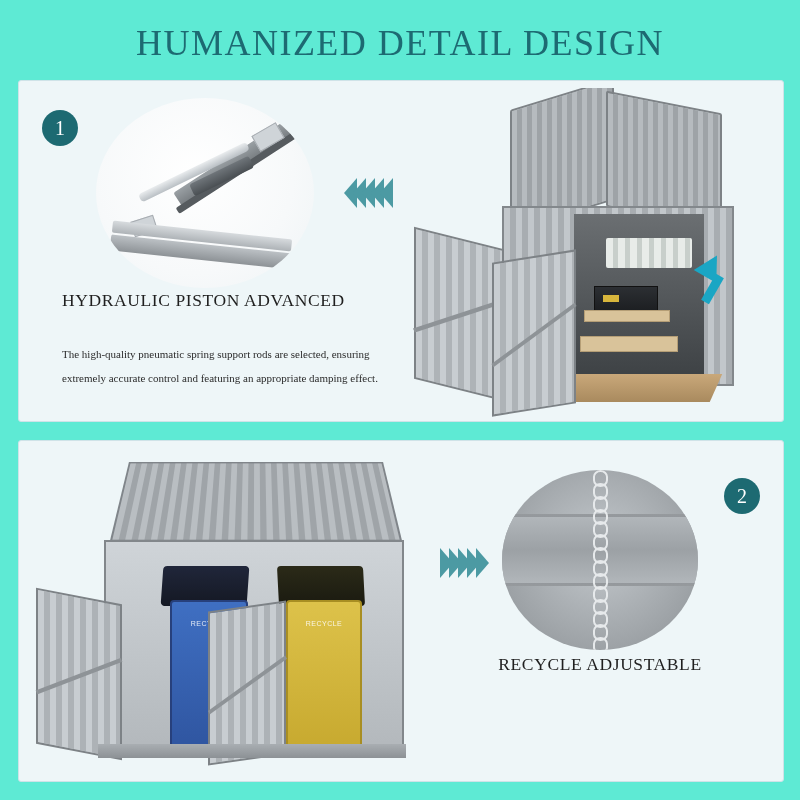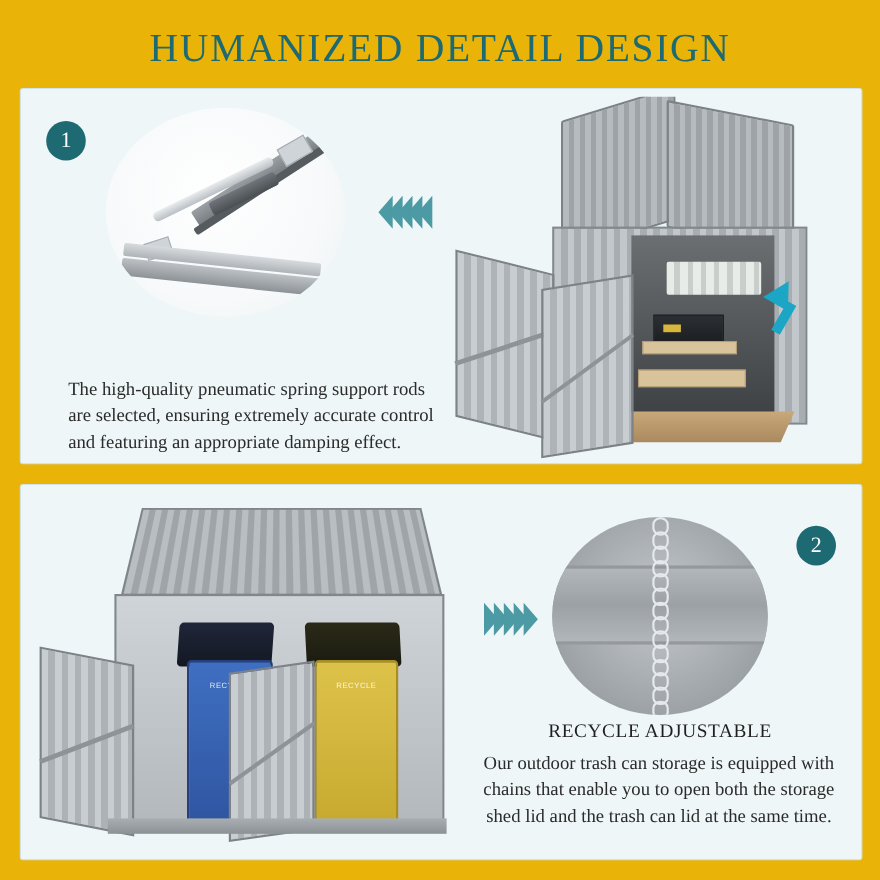--- a/index.html
+++ b/index.html
@@ -10,21 +10,21 @@
     width: 800px;
     height: 800px;
     background: #ffffff;
     font-family: "Liberation Serif", serif;
     overflow: hidden;
   }
   .page {
     position: relative;
     width: 800px;
     height: 800px;
-    background: #eab308;
+    background: #5eead4;
   }
 
   
   .title {
     position: absolute;
     top: 22px;
     left: 0;
     width: 800px;
     text-align: center;
     font-family: "Liberation Serif", serif;
@@ -86,21 +86,21 @@
   .headline-2 {
     top: 652px;
     left: 430px;
     width: 340px;
     text-align: center;
   }
   .body-copy {
     position: absolute;
     font-family: "Liberation Serif", serif;
     color: #2b2b2b;
-    font-size: 17px;
+    font-size: 11px;
     line-height: 24px;
   }
   .body-1 {
     top: 342px;
     left: 62px;
     width: 340px;
     text-align: left;
   }
   .body-2 {
     top: 682px;
@@ -470,20 +470,21 @@
     <div class="door-left">
       <div class="door-brace"></div>
     </div>
     <div class="door-right">
       <div class="door-brace"></div>
     </div>
     <div class="arrow-up-tail"></div>
     <div class="arrow-up"></div>
   </div>
 
+  <div class="headline headline-1">HYDRAULIC PISTON ADVANCED</div>
   <div class="body-copy body-1">The high-quality pneumatic spring support rods are selected, ensuring extremely accurate control and featuring an appropriate damping effect.</div>
 
   <div class="panel panel-bottom"></div>
 
   <div class="badge badge-2">2</div>
 
   <div class="photo shed-bins">
     <div class="bins-lid"></div>
     <div class="bins-frame"></div>
     <div class="bin-blue-lid"></div>
@@ -528,15 +529,14 @@
       <span class="link"></span>
       <span class="link"></span>
       <span class="link"></span>
       <span class="link"></span>
       <span class="link"></span>
       <span class="link"></span>
     </div>
   </div>
 
   <div class="headline headline-2">RECYCLE ADJUSTABLE</div>
-  <div class="body-copy body-2">Our outdoor trash can storage is equipped with chains that enable you to open both the storage shed lid and the trash can lid at the same time.</div>
 
 </div>
 
 </body></html>

